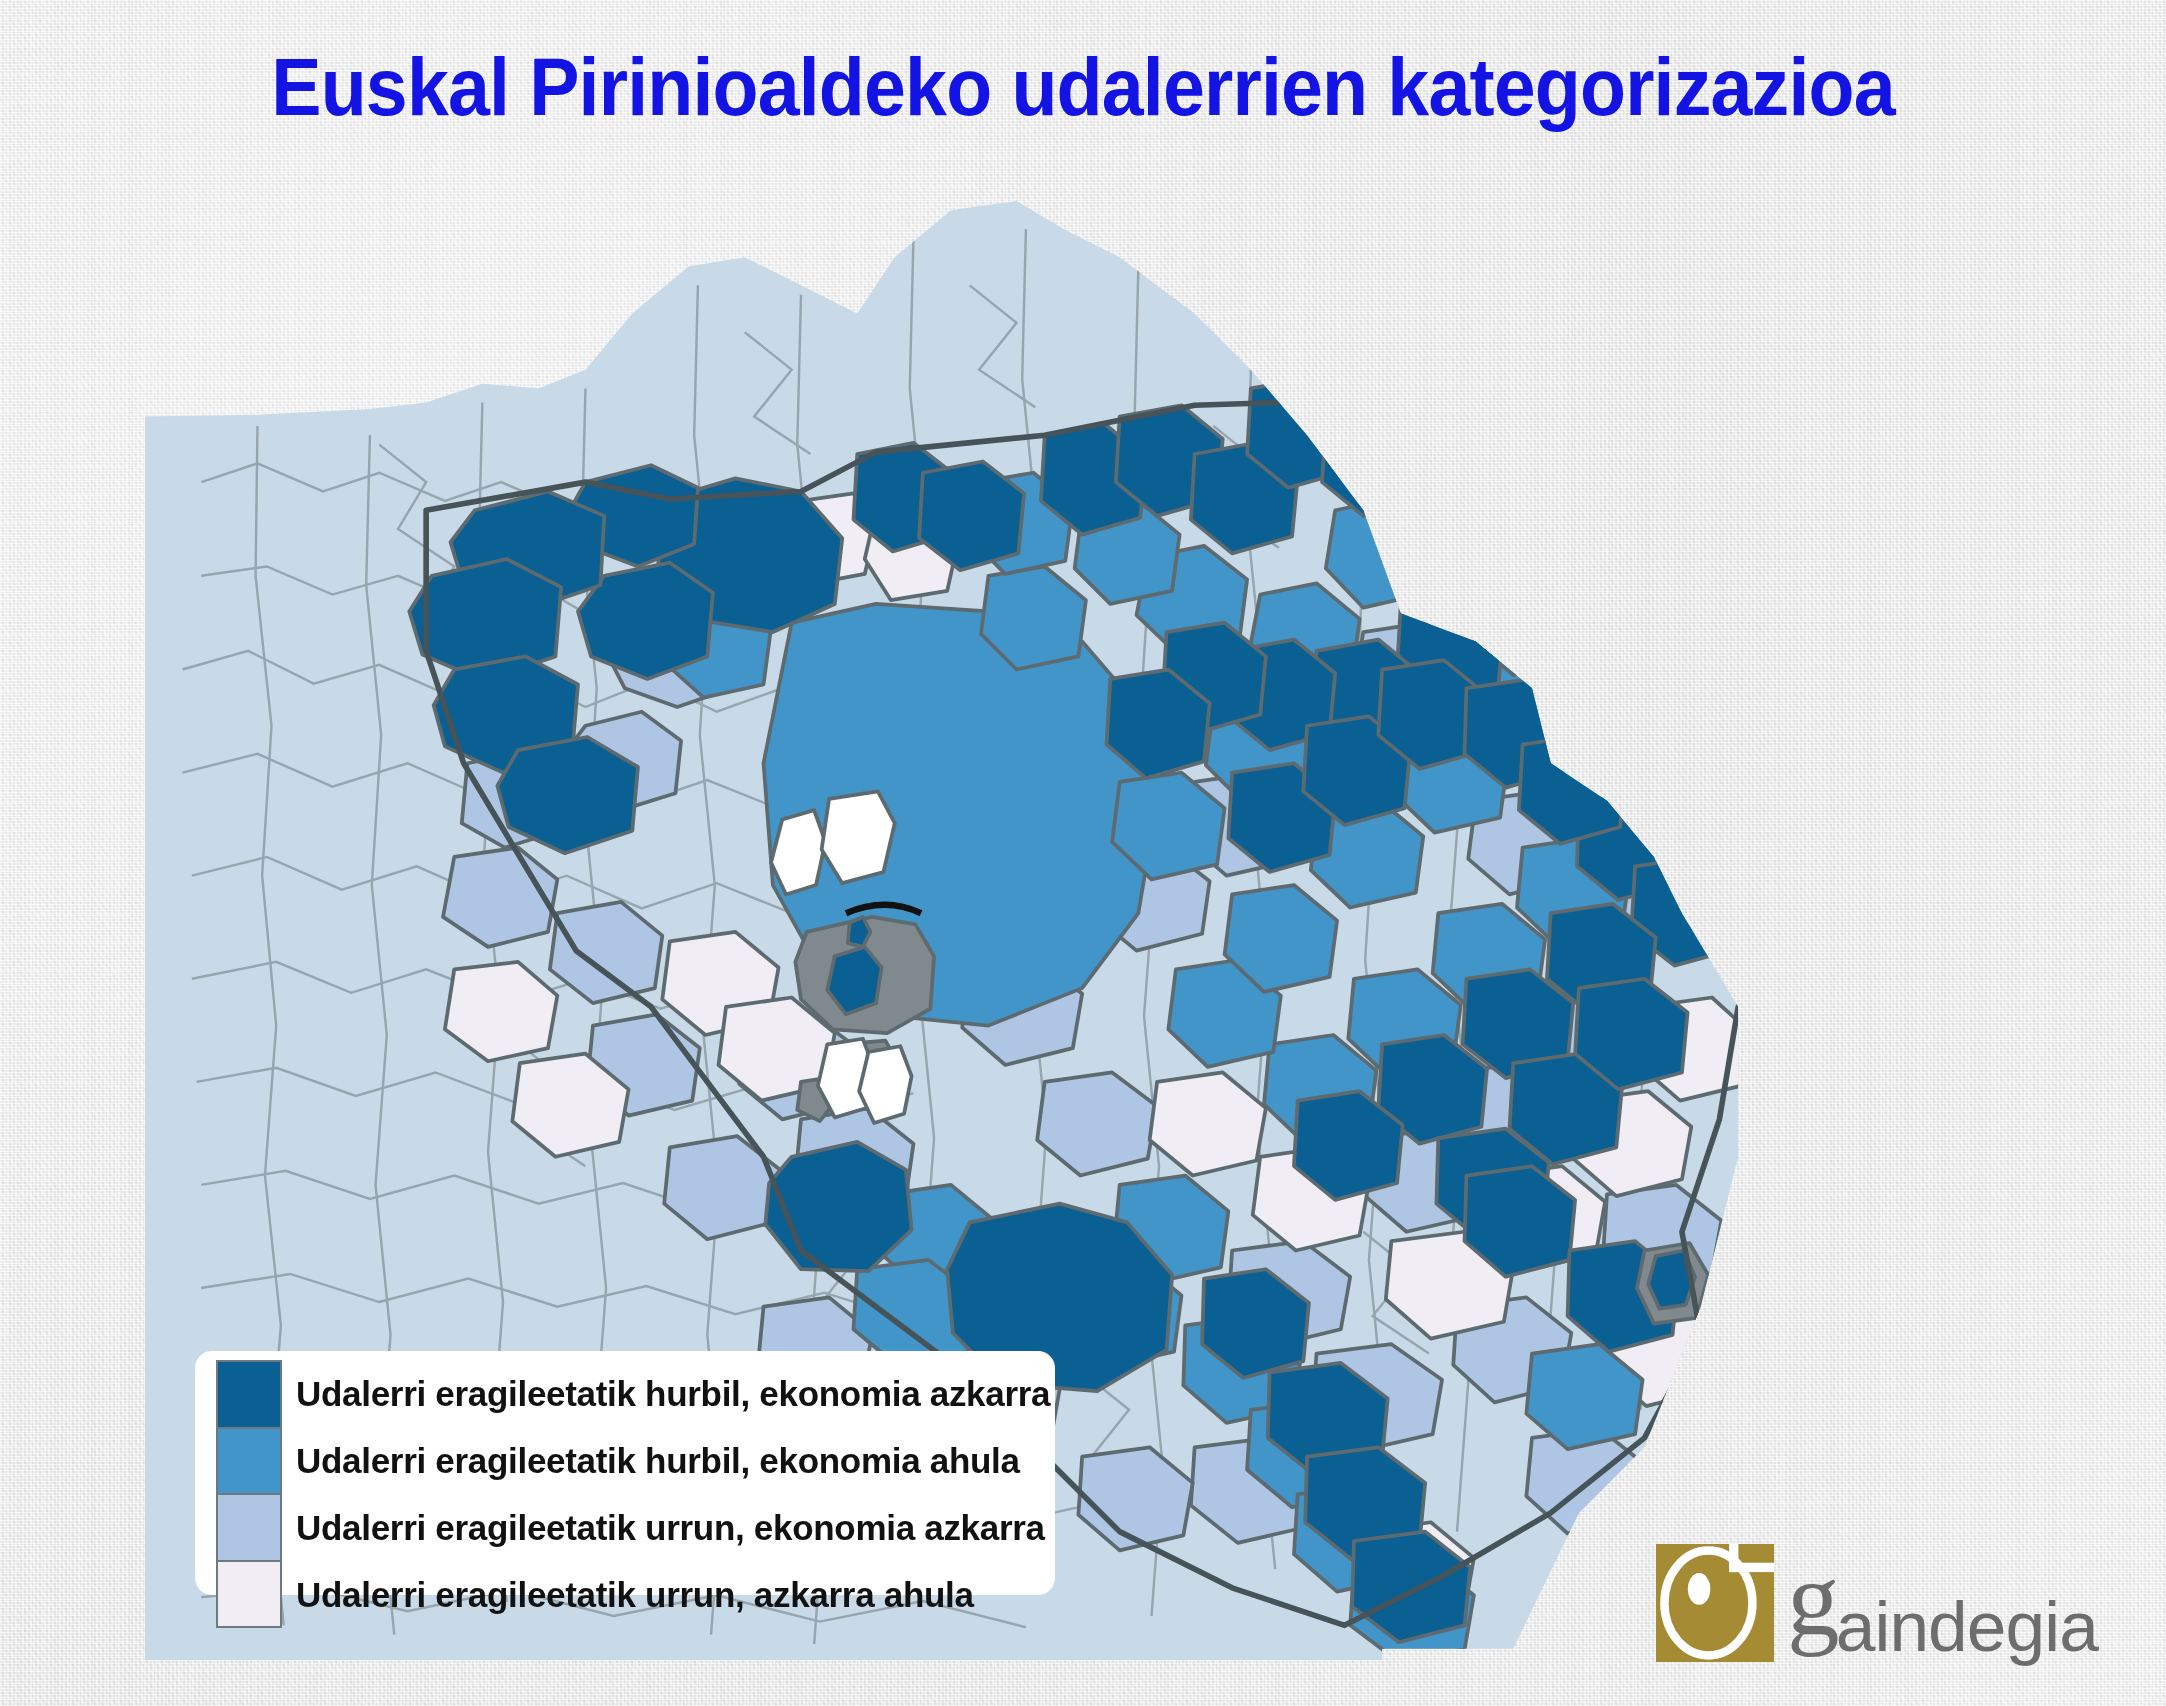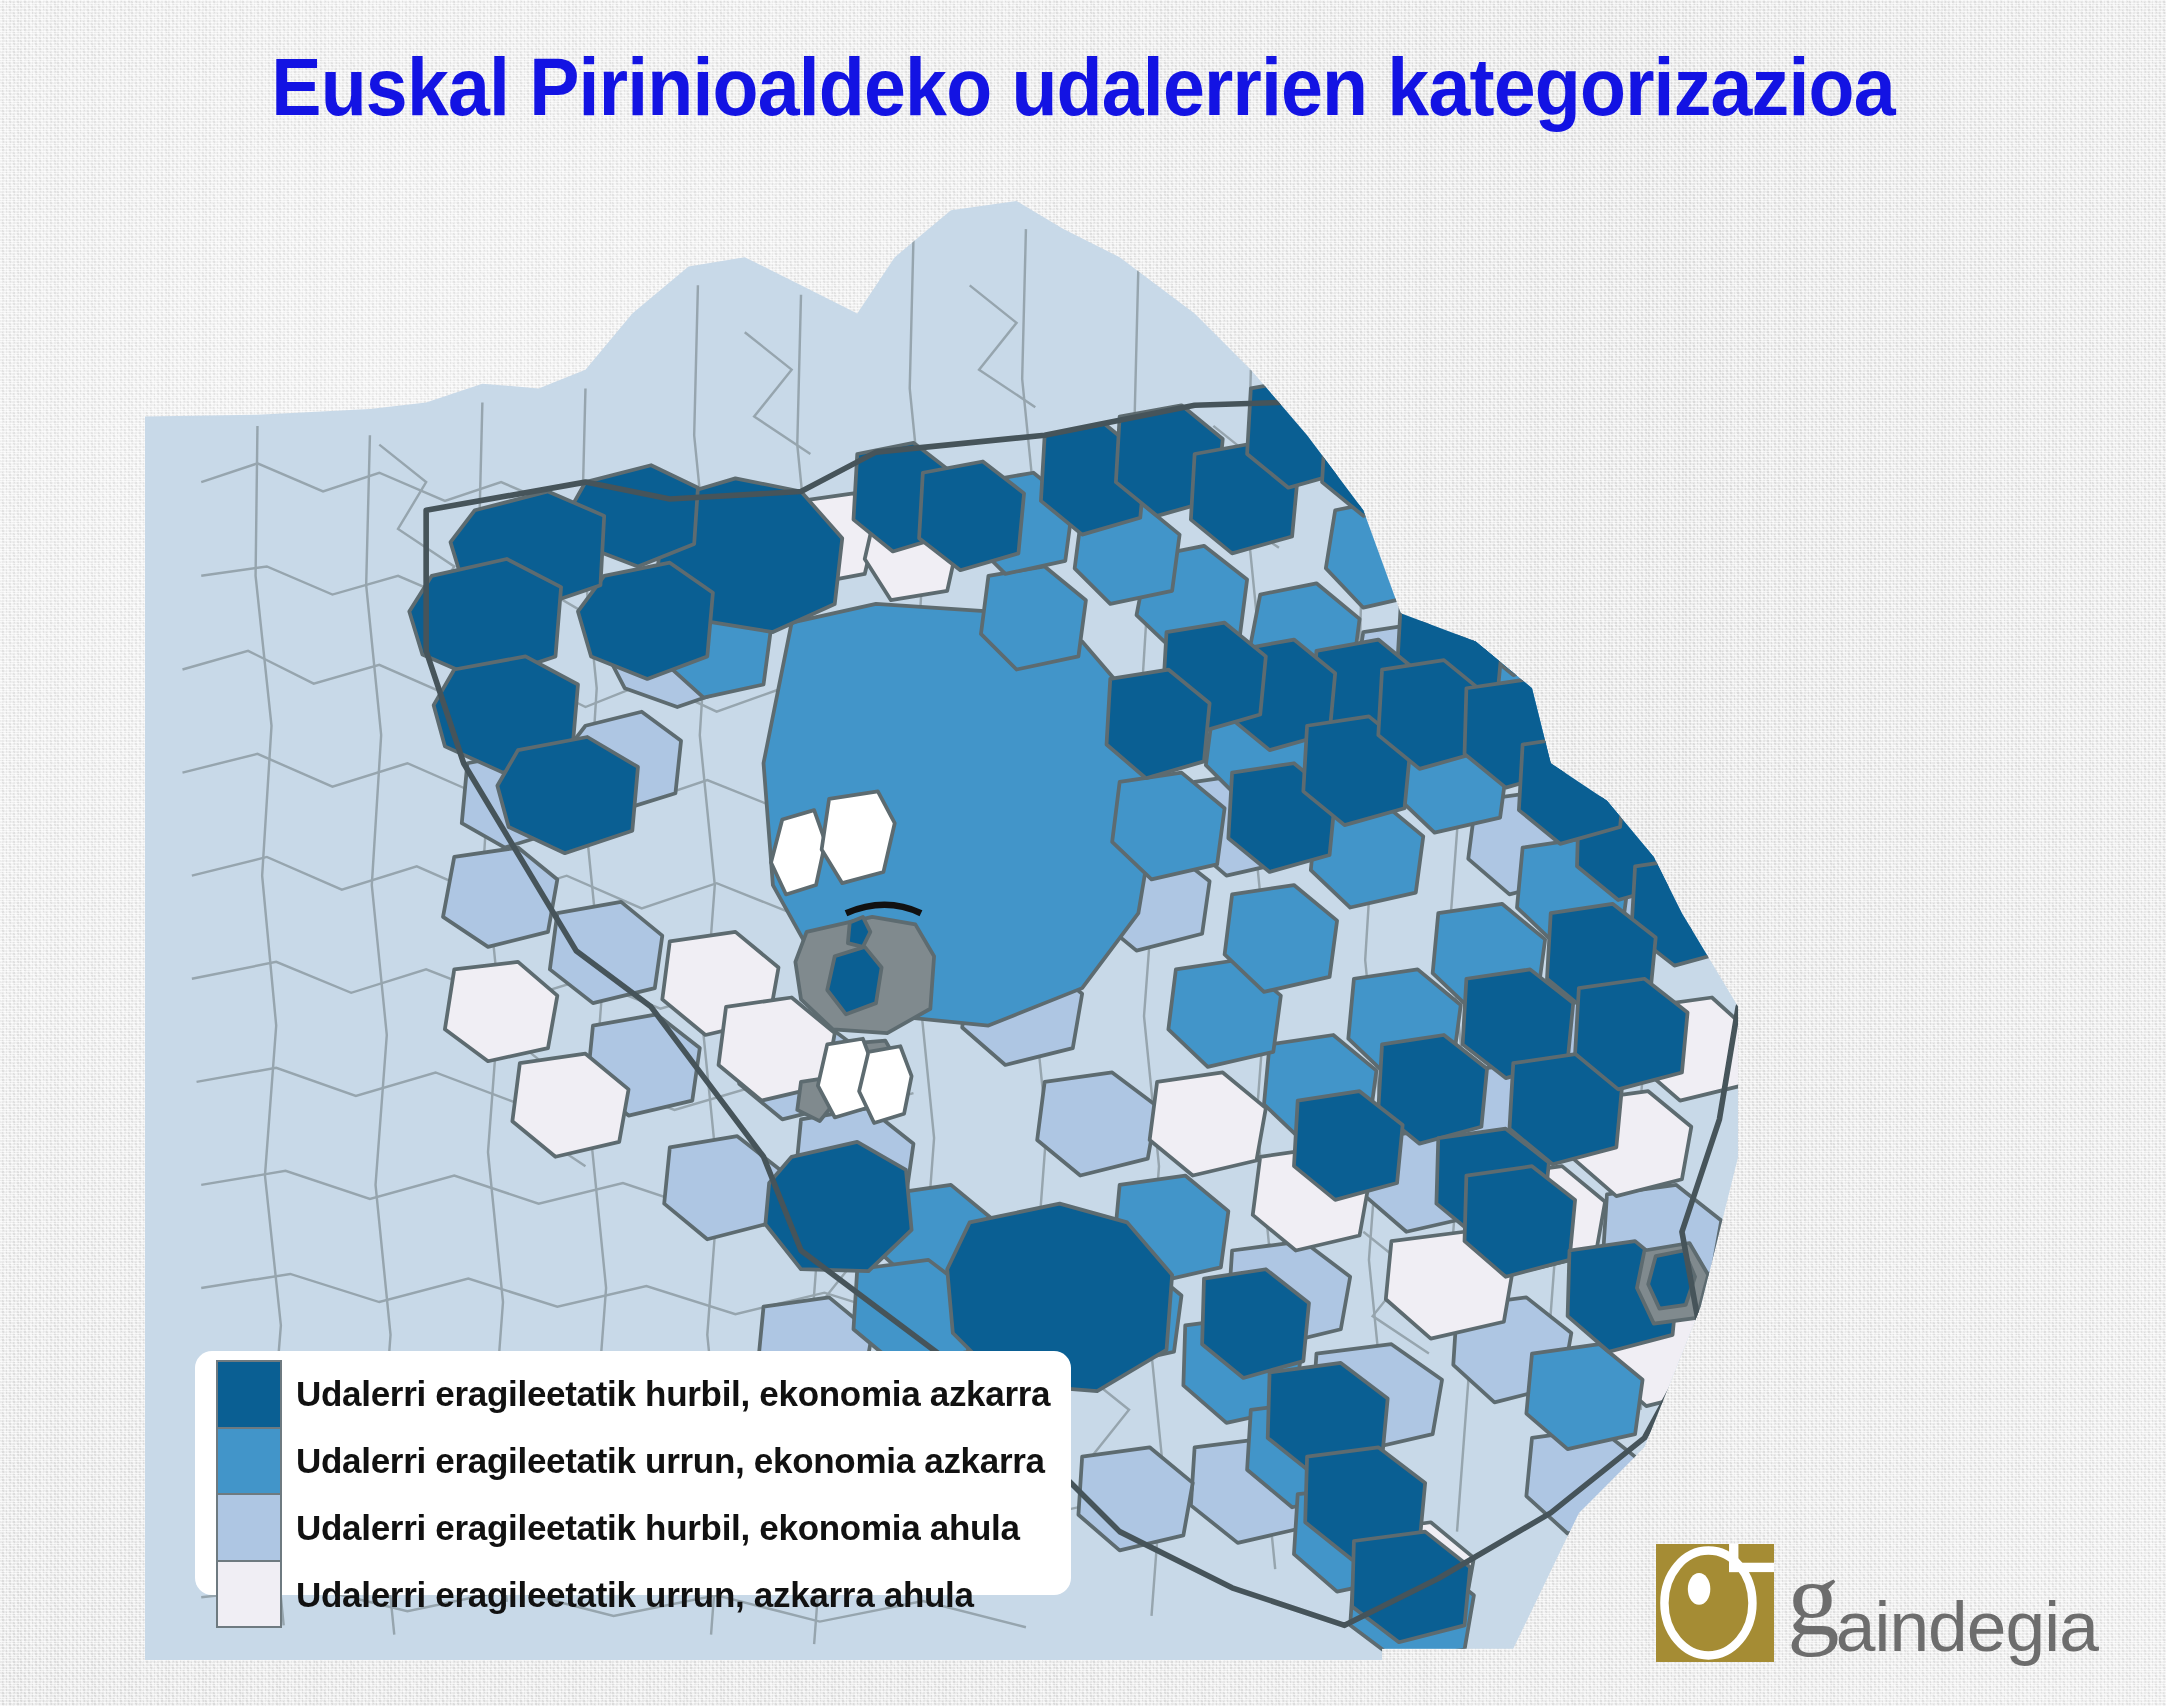--- a/index.html
+++ b/index.html
@@ -43,21 +43,20 @@
   
   #legend{
     position:absolute;
     left:195px;top:1351px;
     width:860px;height:244px;
     background:#ffffff;
     border-radius:17px;
     box-shadow:0 0 0 0 rgba(0,0,0,0);
     display:flex;
     align-items:center;
-    padding-left:16px;
   }
   #legend-swatches{
     position:absolute;left:20.6px;top:9.4px;
     width:66px;height:268px;
     display:flex;flex-direction:column;
     border:2.8px solid #6e7a80;
     box-sizing:border-box;
   }
   .legend-swatch{flex:1 1 0;width:100%;border-bottom:2.8px solid #6e7a80;box-sizing:border-box;}
   .legend-swatch:last-child{border-bottom:none;}
@@ -354,22 +353,22 @@
 
 <div id="legend">
   <div id="legend-swatches">
     <div class="legend-swatch" style="background:#0a5f93"></div>
     <div class="legend-swatch" style="background:#4295c9"></div>
     <div class="legend-swatch" style="background:#aec6e3"></div>
     <div class="legend-swatch" style="background:#f0eef4"></div>
   </div>
   <div id="legend-labels">
     <div class="legend-label">Udalerri eragileetatik hurbil, ekonomia azkarra</div>
+    <div class="legend-label">Udalerri eragileetatik hurbil, ekonomia ahula</div>
     <div class="legend-label">Udalerri eragileetatik urrun, ekonomia azkarra</div>
-    <div class="legend-label">Udalerri eragileetatik hurbil, ekonomia ahula</div>
     <div class="legend-label">Udalerri eragileetatik urrun, azkarra ahula</div>
   </div>
 </div>
 
 <div id="logo">
   <svg id="logo-mark" viewBox="0 0 126 126">
     <rect x="0" y="0" width="126" height="126" fill="#a58c34"></rect>
     <ellipse cx="56" cy="63" rx="47" ry="56" fill="none" stroke="#ffffff" stroke-width="9"></ellipse>
     <ellipse cx="46" cy="48" rx="12" ry="17" fill="#ffffff"></ellipse>
     <rect x="78" y="0" width="10" height="30" fill="#ffffff"></rect>

